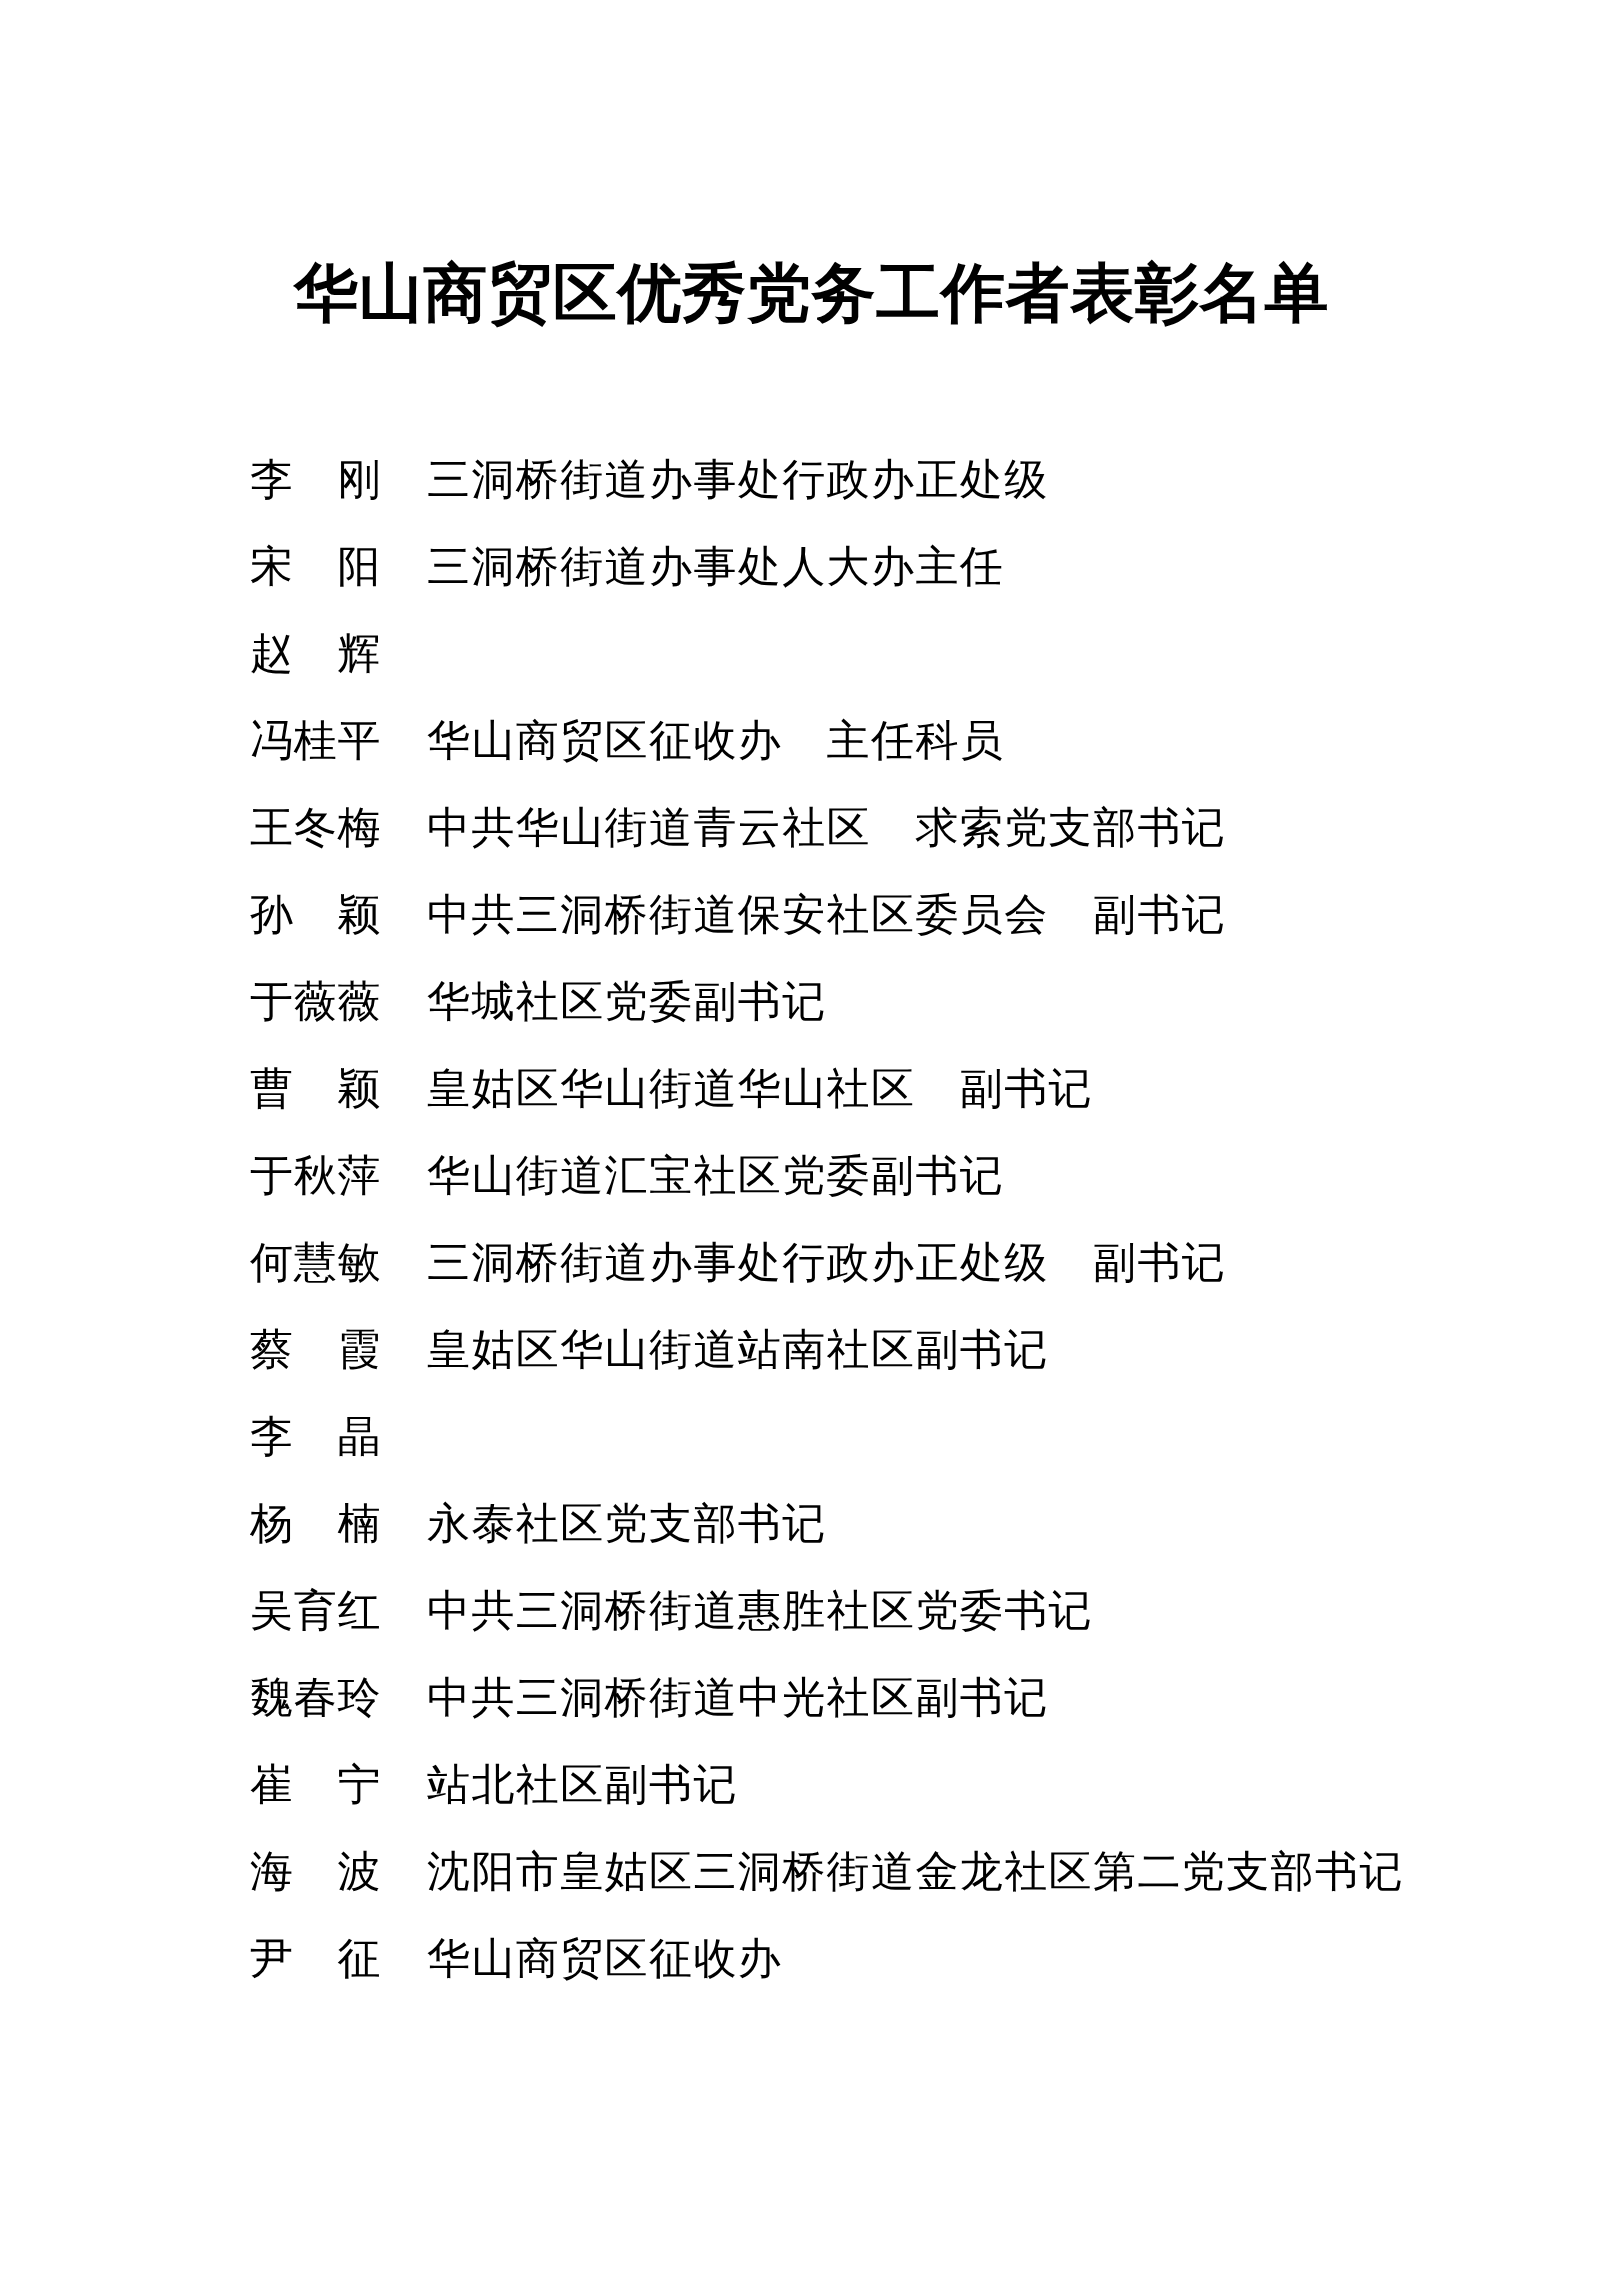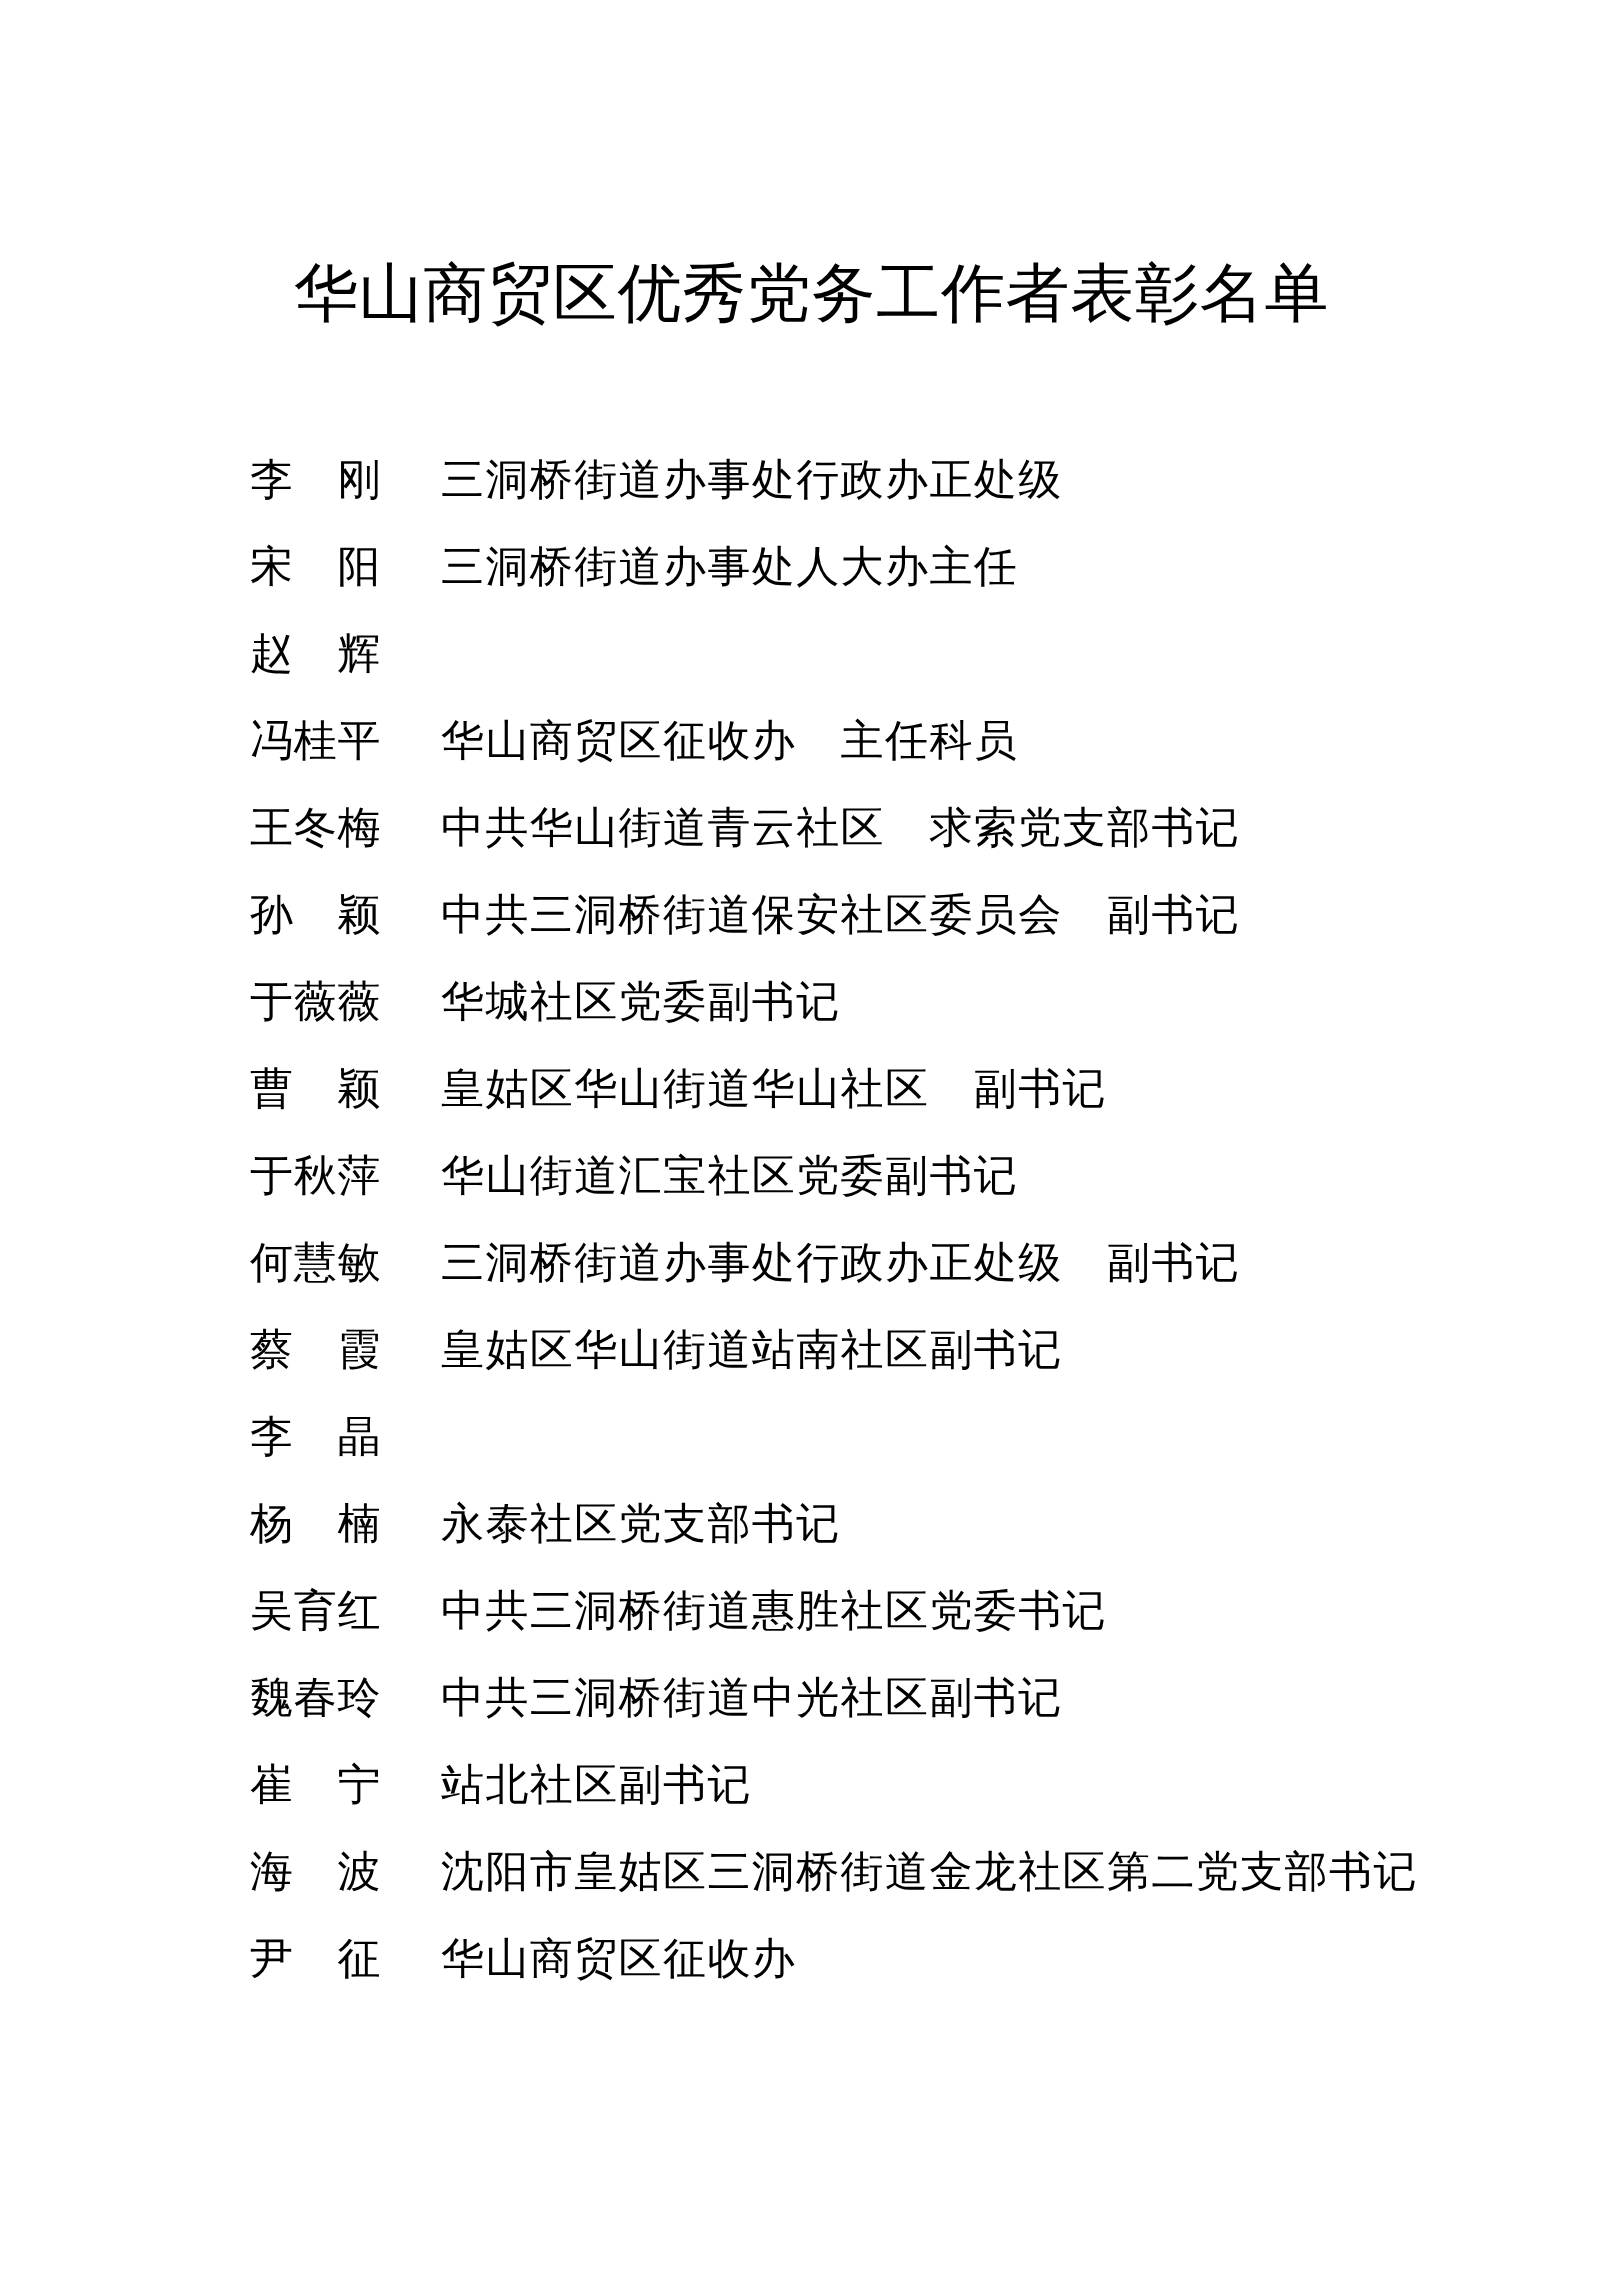--- a/index.html
+++ b/index.html
@@ -22,21 +22,21 @@
   }
   .doc-title {
     position: absolute;
     top: 256px;
     left: 0;
     width: 100%;
     margin: 0;
     text-align: center;
     font-size: 64px;
     line-height: 1.2;
-    font-weight: 400;
+    font-weight: 700;
     letter-spacing: 0.7px;
     color: #000000;
     font-family: "Liberation Serif", serif;
   }
   .award-list {
     position: absolute;
     top: 436px;
     left: 250px;
     right: 109px;
   }
@@ -49,21 +49,21 @@
     color: #000000;
   }
   .person-name {
     display: inline-block;
     width: 131px;
     flex: 0 0 131px;
     white-space: pre;
     letter-spacing: 0.7px;
   }
   .person-position {
-    margin-left: 60px;
+    margin-left: 46px;
     white-space: pre;
     letter-spacing: 1.4px;
   }
 </style>
 </head>
 <body>
 
 <div class="page">
   <h1 class="doc-title">华山商贸区优秀党务工作者表彰名单</h1>
   <div class="award-list">

